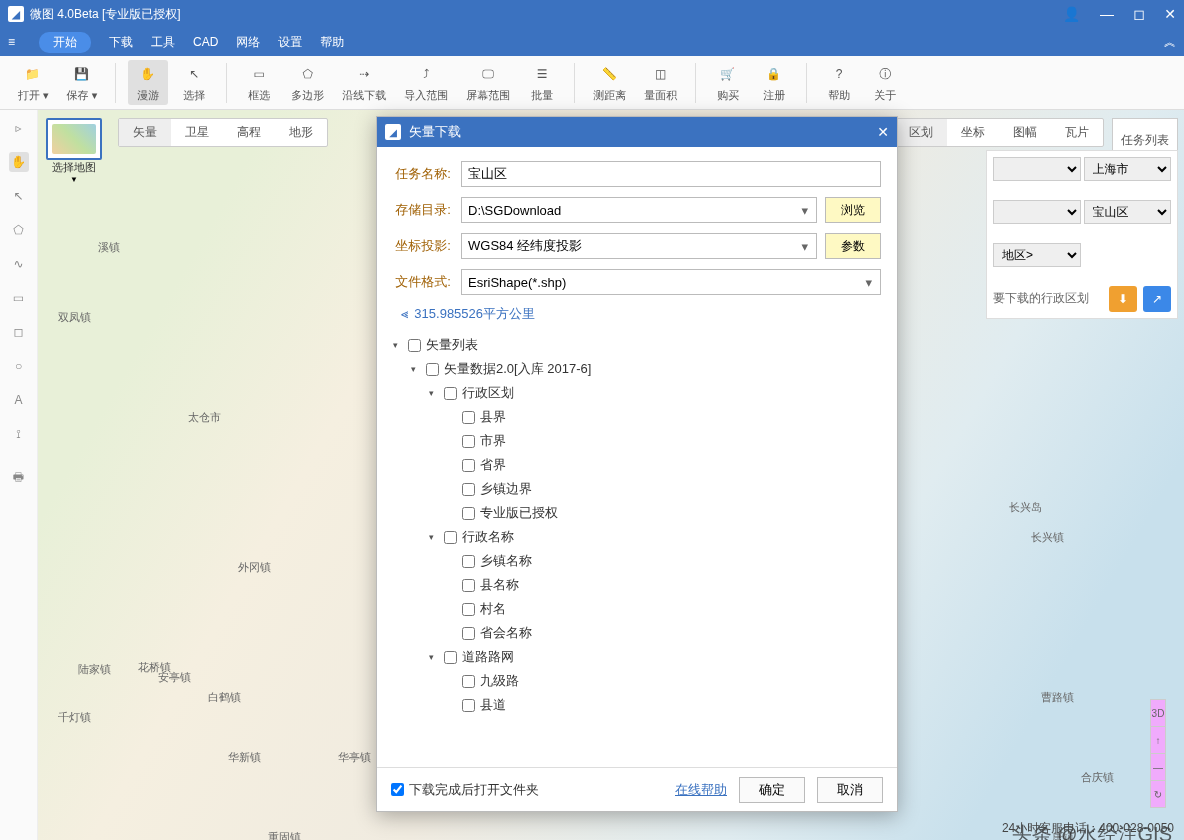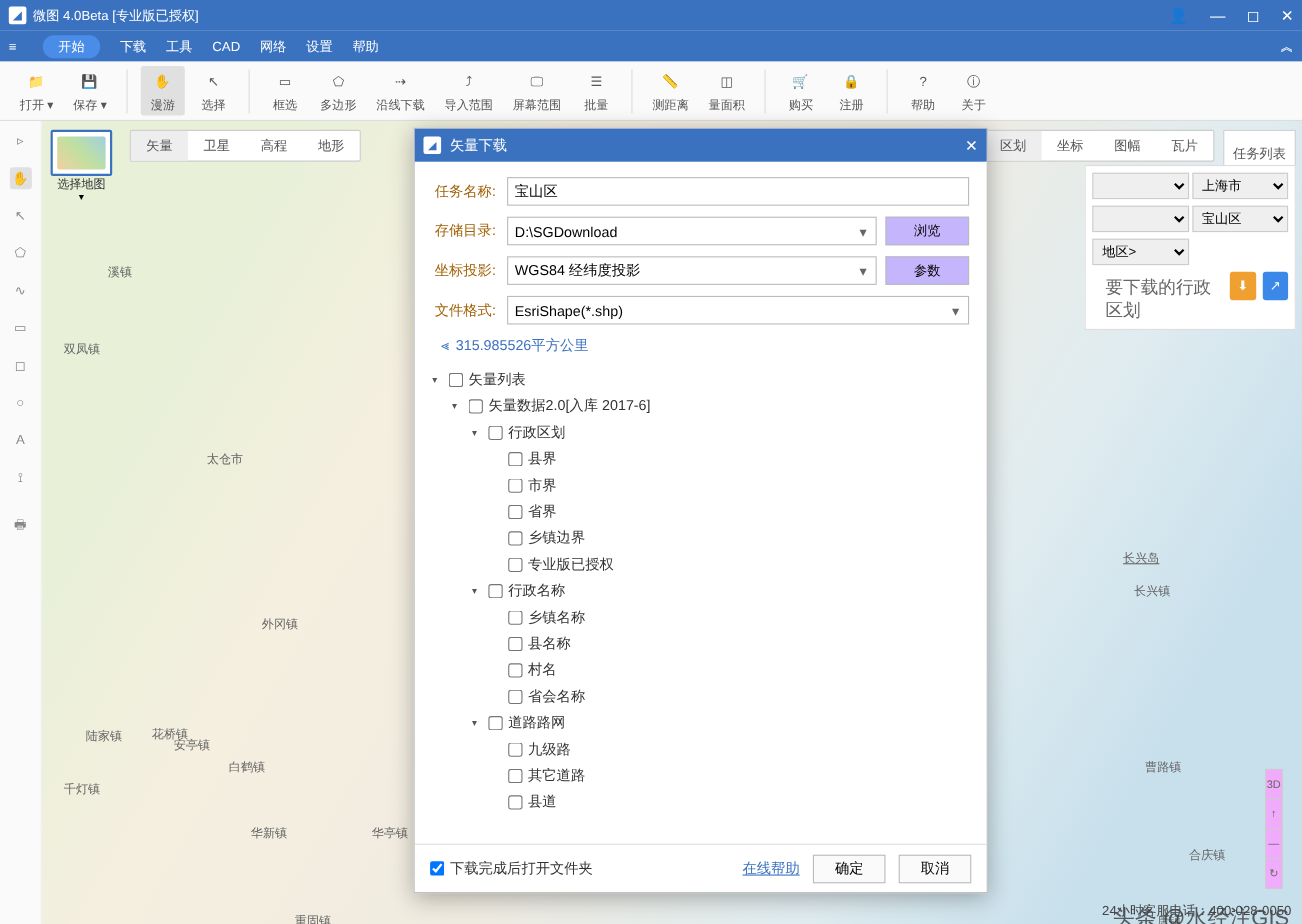--- a/index.html
+++ b/index.html
@@ -41,47 +41,47 @@
 .map-tabs { position: absolute; top: 8px; left: 80px; display: flex; background: #fff; border: 1px solid #ccc; border-radius: 2px; }
 .map-tabs .tab { padding: 5px 14px; cursor: pointer; font-size: 12px; color: #555; }
 .map-tabs .tab.active { background: #eee; }
 
 .right-tabs { position: absolute; top: 8px; display: flex; background: #fff; border: 1px solid #ccc; border-radius: 2px; }
 .right-tabs.t1 { right: 80px; }
 .right-tabs .tab { padding: 5px 14px; cursor: pointer; font-size: 12px; color: #555; }
 .right-tabs .tab.active { background: #eee; }
 
 .right-panel { position: absolute; top: 40px; right: 6px; width: 192px; background: #fff; border: 1px solid #ddd; padding: 6px; }
-.right-panel .row { display: flex; gap: 3px; margin-bottom: 6px; }
+.right-panel .row { display: flex; gap: 3px; margin-bottom: 19px; }
 .right-panel select { flex: 1; height: 24px; border: 1px solid #ccc; font-size: 12px; padding: 0 4px; }
 .right-panel .action-row { display: flex; gap: 6px; justify-content: flex-end; }
 .right-panel .act-btn { width: 28px; height: 26px; border-radius: 3px; color: #fff; display: flex; align-items: center; justify-content: center; cursor: pointer; }
 .right-panel .act-dl { background: #f0a030; }
 .right-panel .act-ex { background: #3b88e8; }
-.right-panel .note { font-size: 16px; color: #666; margin: 4px 0 0 12px; }
+.right-panel .note { font-size: 12px; color: #666; margin: 4px 0 0 0; }
 
 .task-btn { position: absolute; top: 8px; right: 6px; width: 66px; height: 44px; border: 1px solid #ccc; background: #fff; display: flex; align-items: center; justify-content: center; font-size: 12px; color: #555; cursor: pointer; }
 
 .map-ctrl { position: absolute; right: 18px; bottom: 60px; display: flex; flex-direction: column; gap: 0; }
 .map-ctrl .ctrl-btn { width: 16px; height: 28px; background: #f0abfc; border: 1px solid #ccc; display: flex; align-items: center; justify-content: center; color: #666; cursor: pointer; margin-top: -1px; font-size: 10px; }
 
 .footer { position: absolute; bottom: 0; right: 0; height: 24px; display: flex; align-items: center; padding: 0 10px; font-size: 12px; color: #444; }
 
 .watermark { position: absolute; bottom: 20px; right: 12px; font-size: 20px; color: #222; opacity: 0.7; font-weight: 500; }
 
 
 .dialog { position: absolute; left: 376px; top: 116px; width: 522px; height: 696px; background: #fff; border: 1px solid #bbb; box-shadow: 0 4px 20px rgba(0,0,0,0.3); display: flex; flex-direction: column; }
 .dlg-title { background: #3b72c0; height: 30px; display: flex; align-items: center; color: #fff; padding: 0 8px; font-size: 13px; }
 .dlg-title .dlg-icon { width: 16px; height: 16px; background: #fff; border-radius: 2px; margin-right: 8px; color: #3b72c0; display: flex; align-items: center; justify-content: center; font-size: 10px; }
 .dlg-title .close { margin-left: auto; cursor: pointer; font-size: 14px; }
 .dlg-body { flex: 1; padding: 14px 16px 0 16px; overflow: hidden; }
 .form-row { display: flex; align-items: center; margin-bottom: 10px; gap: 8px; }
 .form-row .label { width: 60px; text-align: center; color: #a16207; font-size: 13px; }
 .form-row input[type=text], .form-row select.fake { flex: 1; height: 26px; border: 1px solid #bbb; padding: 0 6px; font-size: 13px; }
-.form-row .btn-side { width: 76px; height: 26px; border: 1px solid #bbb; background: #c4b5fd; cursor: pointer; font-size: 12px; }
+.form-row .btn-side { width: 56px; height: 26px; border: 1px solid #bbb; background: #fef9c3; cursor: pointer; font-size: 12px; }
 .form-row .dropdown { flex: 1; height: 26px; border: 1px solid #bbb; display: flex; align-items: center; padding: 0 6px; font-size: 13px; position: relative; }
 .form-row .dropdown::after { content: "▾"; position: absolute; right: 8px; color: #666; }
 
 .area-row { display: flex; align-items: center; color: #3b72c0; font-size: 13px; margin: 6px 0 10px 8px; gap: 6px; }
 .area-row .dbl-caret { color: #3b72c0; }
 
 .tree { font-size: 13px; color: #333; }
 .tree-node { display: flex; align-items: center; gap: 5px; padding: 3px 0; }
 .tree-node .toggle { width: 10px; font-size: 9px; color: #555; cursor: pointer; }
 .tree-node input[type=checkbox] { width: 13px; height: 13px; }
@@ -216,21 +216,21 @@
     <div class="map-label" style="top:450px;left:200px;">外冈镇</div>
     <div class="map-label" style="top:640px;left:300px;">华亭镇</div>
     <div class="map-label" style="top:580px;left:170px;">白鹤镇</div>
     <div class="map-label" style="top:640px;left:190px;">华新镇</div>
     <div class="map-label" style="top:720px;left:230px;">重固镇</div>
 
     <div class="map-label" style="top:560px;left:120px;">安亭镇</div>
     <div class="map-label" style="top:550px;left:100px;">花桥镇</div>
     <div class="map-label" style="top:600px;left:20px;">千灯镇</div>
     <div class="map-label" style="top:552px;left:40px;">陆家镇</div>
-    <div class="map-label" style="top:390px;right:130px;text-decoration:underline;">长兴岛</div>
+    <div class="map-label" style="top:390px;right:142px;">长兴岛</div>
     <div class="map-label" style="top:420px;right:120px;">长兴镇</div>
     <div class="map-label" style="top:580px;right:110px;">曹路镇</div>
     <div class="map-label" style="top:720px;right:110px;">唐镇</div>
     <div class="map-label" style="top:660px;right:70px;">合庆镇</div>
 
     <div class="map-toggle">
       <div class="thumb">
           <div class="thumb-inner"></div>
         </div>
       <div class="caption">选择地图</div>
@@ -402,25 +402,20 @@
             </div>
           <div class="tree-children" id="n4c">
               <div class="tree-node">
                 <span class="toggle"></span>
                 <input type="checkbox" style="">
                 <span>九级路</span>
               </div>
               <div class="tree-node">
                 <span class="toggle"></span>
                 <input type="checkbox" style="">
-                <span>其它道路</span>
-              </div>
-              <div class="tree-node">
-                <span class="toggle"></span>
-                <input type="checkbox" style="">
                 <span>县道</span>
               </div>
               <div class="tree-node">
                 <span class="toggle"></span>
               </div>
             </div>
         </div>
       </div>
     </div>
   </div>

